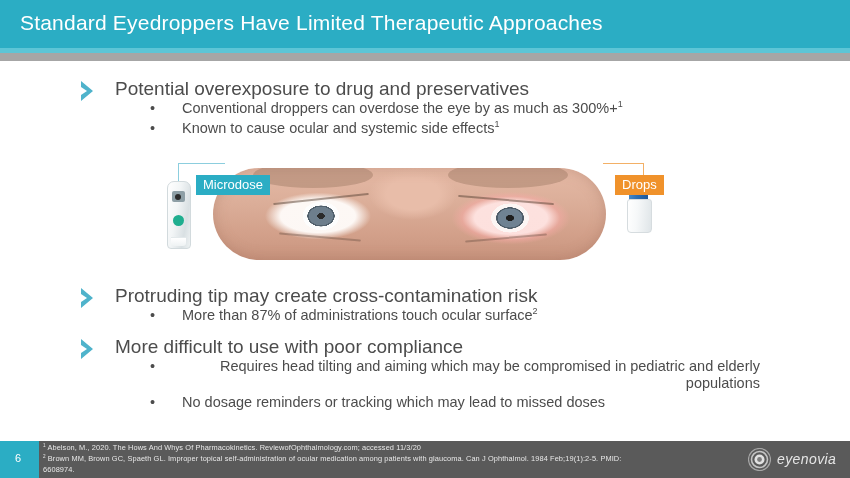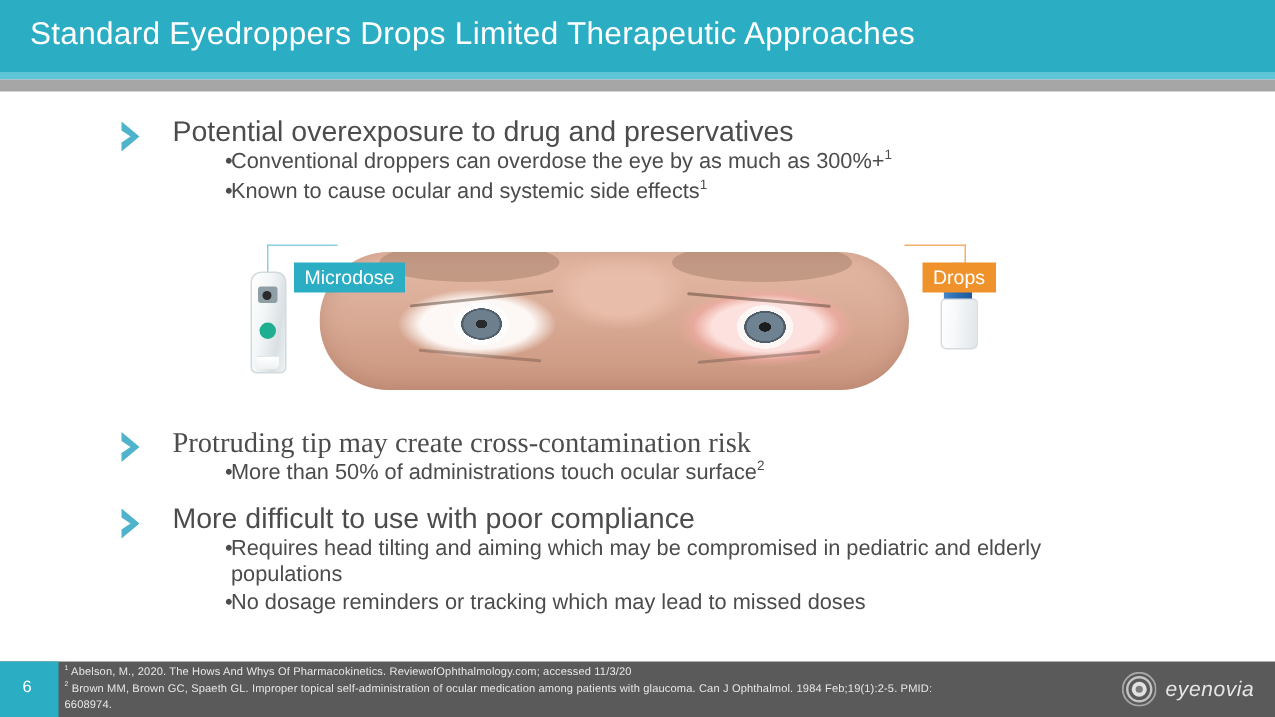--- a/index.html
+++ b/index.html
@@ -69,21 +69,22 @@
     color: #4c4c4c;
     line-height: 17px;
   }
   .lvl2 .dot {
     position: absolute;
     left: 0;
     top: 0;
   }
   .lvl2 .txt {
     display: block;
-    margin-left: 4px;
+    margin-left: 32px;
+    text-align: right;
   }
   sup {
     font-size: 0.62em;
     vertical-align: super;
     line-height: 0;
   }
 
   
   #pic-group {
     position: absolute;
@@ -259,21 +260,21 @@
   }
 </style>
 </head>
 <body>
 
 <div id="slide">
 
   <div id="title-bar"></div>
   <div id="title-underbar"></div>
   <div id="gray-band"></div>
-  <div id="title-text">Standard Eyedroppers Drops Limited Therapeutic Approaches</div>
+  <div id="title-text">Standard Eyedroppers Have Limited Therapeutic Approaches</div>
 
   <span class="chev" style="left:78px; top:79px;">
     <svg width="22" height="24" viewBox="0 0 22 24">
       <path d="M3 2 L15 12 L3 22 L3 16 L9 12 L3 8 Z" fill="#4fb3cb"></path>
     </svg>
   </span>
   <div class="lvl1" style="left:115px; top:78px;">Potential overexposure to drug and preservatives</div>
 
   <div class="lvl2" style="left:150px; top:100px;">
     <span class="dot">•</span>
@@ -311,25 +312,25 @@
 
     <div id="chip-microdose" class="chip">Microdose</div>
     <div id="chip-drops" class="chip">Drops</div>
   </div>
 
   <span class="chev" style="left:78px; top:286px;">
     <svg width="22" height="24" viewBox="0 0 22 24">
       <path d="M3 2 L15 12 L3 22 L3 16 L9 12 L3 8 Z" fill="#4fb3cb"></path>
     </svg>
   </span>
-  <div class="lvl1" style="left:115px; top:285px;font-family:Liberation Serif, serif;">Protruding tip may create cross-contamination risk</div>
+  <div class="lvl1" style="left:115px; top:285px;">Protruding tip may create cross-contamination risk</div>
 
   <div class="lvl2" style="left:150px; top:307px;">
     <span class="dot">•</span>
-    <span class="txt"><span>More than 50% of administrations touch ocular surface</span><sup>2</sup></span>
+    <span class="txt"><span>More than 87% of administrations touch ocular surface</span><sup>2</sup></span>
   </div>
 
   <span class="chev" style="left:78px; top:337px;">
     <svg width="22" height="24" viewBox="0 0 22 24">
       <path d="M3 2 L15 12 L3 22 L3 16 L9 12 L3 8 Z" fill="#4fb3cb"></path>
     </svg>
   </span>
   <div class="lvl1" style="left:115px; top:336px;">More difficult to use with poor compliance</div>
 
   <div class="lvl2" style="left:150px; top:358px; width:610px; white-space:normal;">

